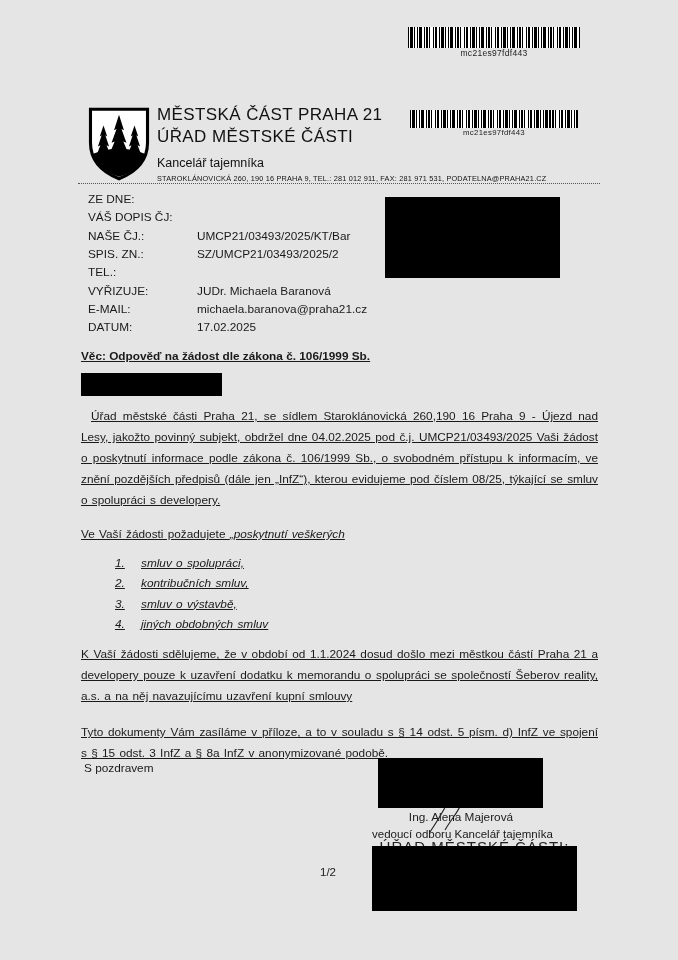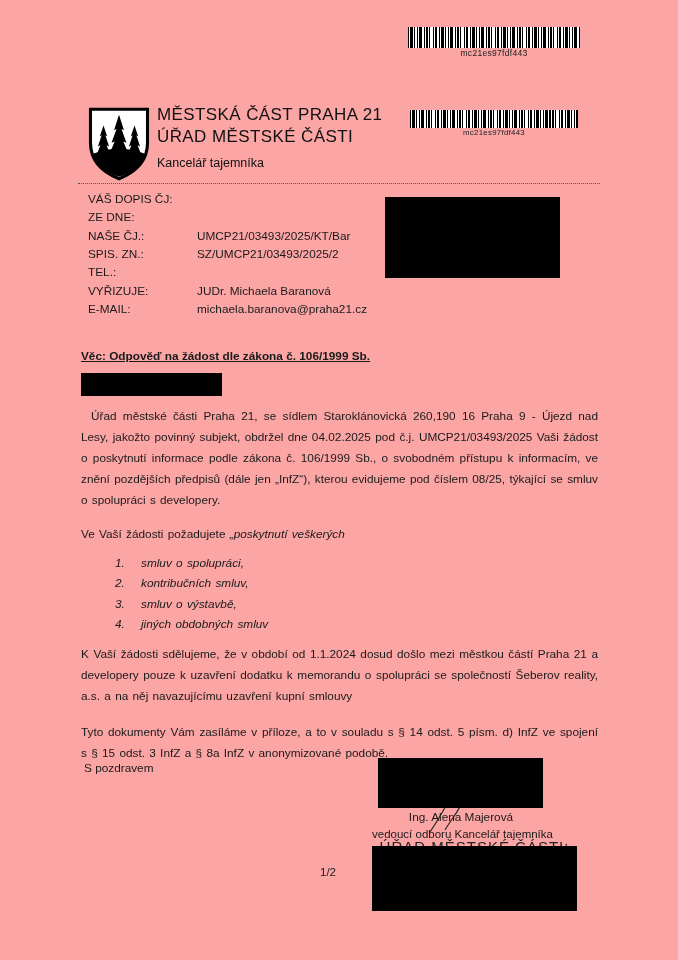--- a/index.html
+++ b/index.html
@@ -1,19 +1,19 @@
 <!DOCTYPE html>
 <html><head>
 <meta charset="utf-8">
 <style>
   * { margin:0; padding:0; box-sizing:border-box; }
   html,body { background:#ffffff; }
   body { font-family:"Liberation Sans", sans-serif; color:#1a1a1a; }
   .page {
-    position:relative; width:678px; height:960px; background:#fca5a5;
+    position:relative; width:678px; height:960px; background:#e5e5e5;
     overflow:hidden;
   }
   
   .barcode {
     background: repeating-linear-gradient(90deg,
       #000 0 1px,#fff 1px 2px,#000 2px 4.5px,#fff 4.5px 5.5px,
       #000 5.5px 6.5px,#fff 6.5px 9px,#000 9px 10px,#fff 10px 11px,
       #000 11px 13.5px,#fff 13.5px 15.5px);
   }
   .top-barcode-wrap { position:absolute; left:408px; top:27px; width:172px; text-align:center; }
@@ -39,21 +39,21 @@
   .redact { position:absolute; background:#000; z-index:3; }
   .redact-1 { left:385px; top:197px; width:175px; height:81px; }
   .redact-2 { left:81px;  top:373px; width:141px; height:23px; }
   .redact-3 { left:378px; top:758px; width:165px; height:50px; }
   .redact-4 { left:372px; top:846px; width:205px; height:65px; }
   
   .subject { position:absolute; left:81px; top:349px; font-size:11.8px; font-weight:bold;
     text-decoration:underline; }
   
   .body-text { position:absolute; left:81px; top:406px; width:517px;
-    font-size:11.8px; line-height:21px; text-align:justify; word-spacing:1px; }
+    font-size:11.8px; line-height:21px; text-align:justify; word-spacing:1px;text-decoration:underline; }
   .body-text p.p1 { text-indent:10px; margin-bottom:13px; }
   .body-text p.p2 { margin-bottom:8px; }
   .body-text .italic { font-style:italic; }
   .req-list { list-style:none; margin:0 0 10px 34px; }
   .req-list li { font-style:italic; line-height:20.3px; display:flex; }
   .req-list .li-num { width:26px; flex:0 0 26px; }
   .body-text p.p3 { font-style:italic; margin-bottom:14px; }
   .body-text p.p4 { margin-bottom:15px; }
   .closing { position:absolute; left:84px; top:761px; font-size:11.8px; }
   
@@ -82,36 +82,37 @@
     <path d="M7,76 Q50,59 93,76 Q91,98 50,113 Q9,98 7,76 Z" fill="#000"></path>
     <polygon fill="#000" points="25,30 31,48 28,46 34,64 30,62 37,80 13,80 20,62 16,64 22,46 19,48"></polygon>
     <polygon fill="#000" points="75,30 81,48 78,46 84,64 80,62 87,80 63,80 70,62 66,64 72,46 69,48"></polygon>
     <polygon fill="#000" points="50,13 58,38 54,36 62,58 57,56 67,80 33,80 43,56 38,58 46,36 42,38"></polygon>
   </svg>
 
   <div class="hdr-text">
     <div class="org1">MĚSTSKÁ ČÁST PRAHA 21</div>
     <div class="org2">ÚŘAD MĚSTSKÉ ČÁSTI</div>
     <div class="dept">Kancelář tajemníka</div>
+    <div class="addr">STAROKLÁNOVICKÁ 260, 190 16  PRAHA 9, TEL.: 281 012 911, FAX: 281 971 531, PODATELNA@PRAHA21.CZ</div>
   </div>
 
   <div class="hdr-barcode-wrap">
     <div class="barcode"></div>
     <div class="bc-label">mc21es97fdf443</div>
   </div>
 
   <div class="dotted-rule"></div>
 
   <div class="meta">
     <div class="meta-row">
-      <span class="meta-label">VÁŠ DOPIS ČJ:</span>
+      <span class="meta-label">ZE DNE:</span>
       <span class="meta-value"></span>
     </div>
     <div class="meta-row">
-      <span class="meta-label">ZE DNE:</span>
+      <span class="meta-label">VÁŠ DOPIS ČJ:</span>
       <span class="meta-value"></span>
     </div>
     <div class="meta-row">
       <span class="meta-label">NAŠE ČJ.:</span>
       <span class="meta-value">UMCP21/03493/2025/KT/Bar</span>
     </div>
     <div class="meta-row">
       <span class="meta-label">SPIS. ZN.:</span>
       <span class="meta-value">SZ/UMCP21/03493/2025/2</span>
     </div>
@@ -119,20 +120,24 @@
       <span class="meta-label">TEL.:</span>
       <span class="meta-value"></span>
     </div>
     <div class="meta-row">
       <span class="meta-label">VYŘIZUJE:</span>
       <span class="meta-value">JUDr. Michaela Baranová</span>
     </div>
     <div class="meta-row">
       <span class="meta-label">E-MAIL:</span>
       <span class="meta-value">michaela.baranova@praha21.cz</span>
+    </div>
+    <div class="meta-row">
+      <span class="meta-label">DATUM:</span>
+      <span class="meta-value">17.02.2025</span>
     </div>
   </div>
 
   <div class="redact redact-1"></div>
   <div class="redact redact-2"></div>
   <div class="redact redact-3"></div>
   <div class="redact redact-4"></div>
 
   <div class="subject">Věc: Odpověď na žádost dle zákona č. 106/1999 Sb.</div>
 

